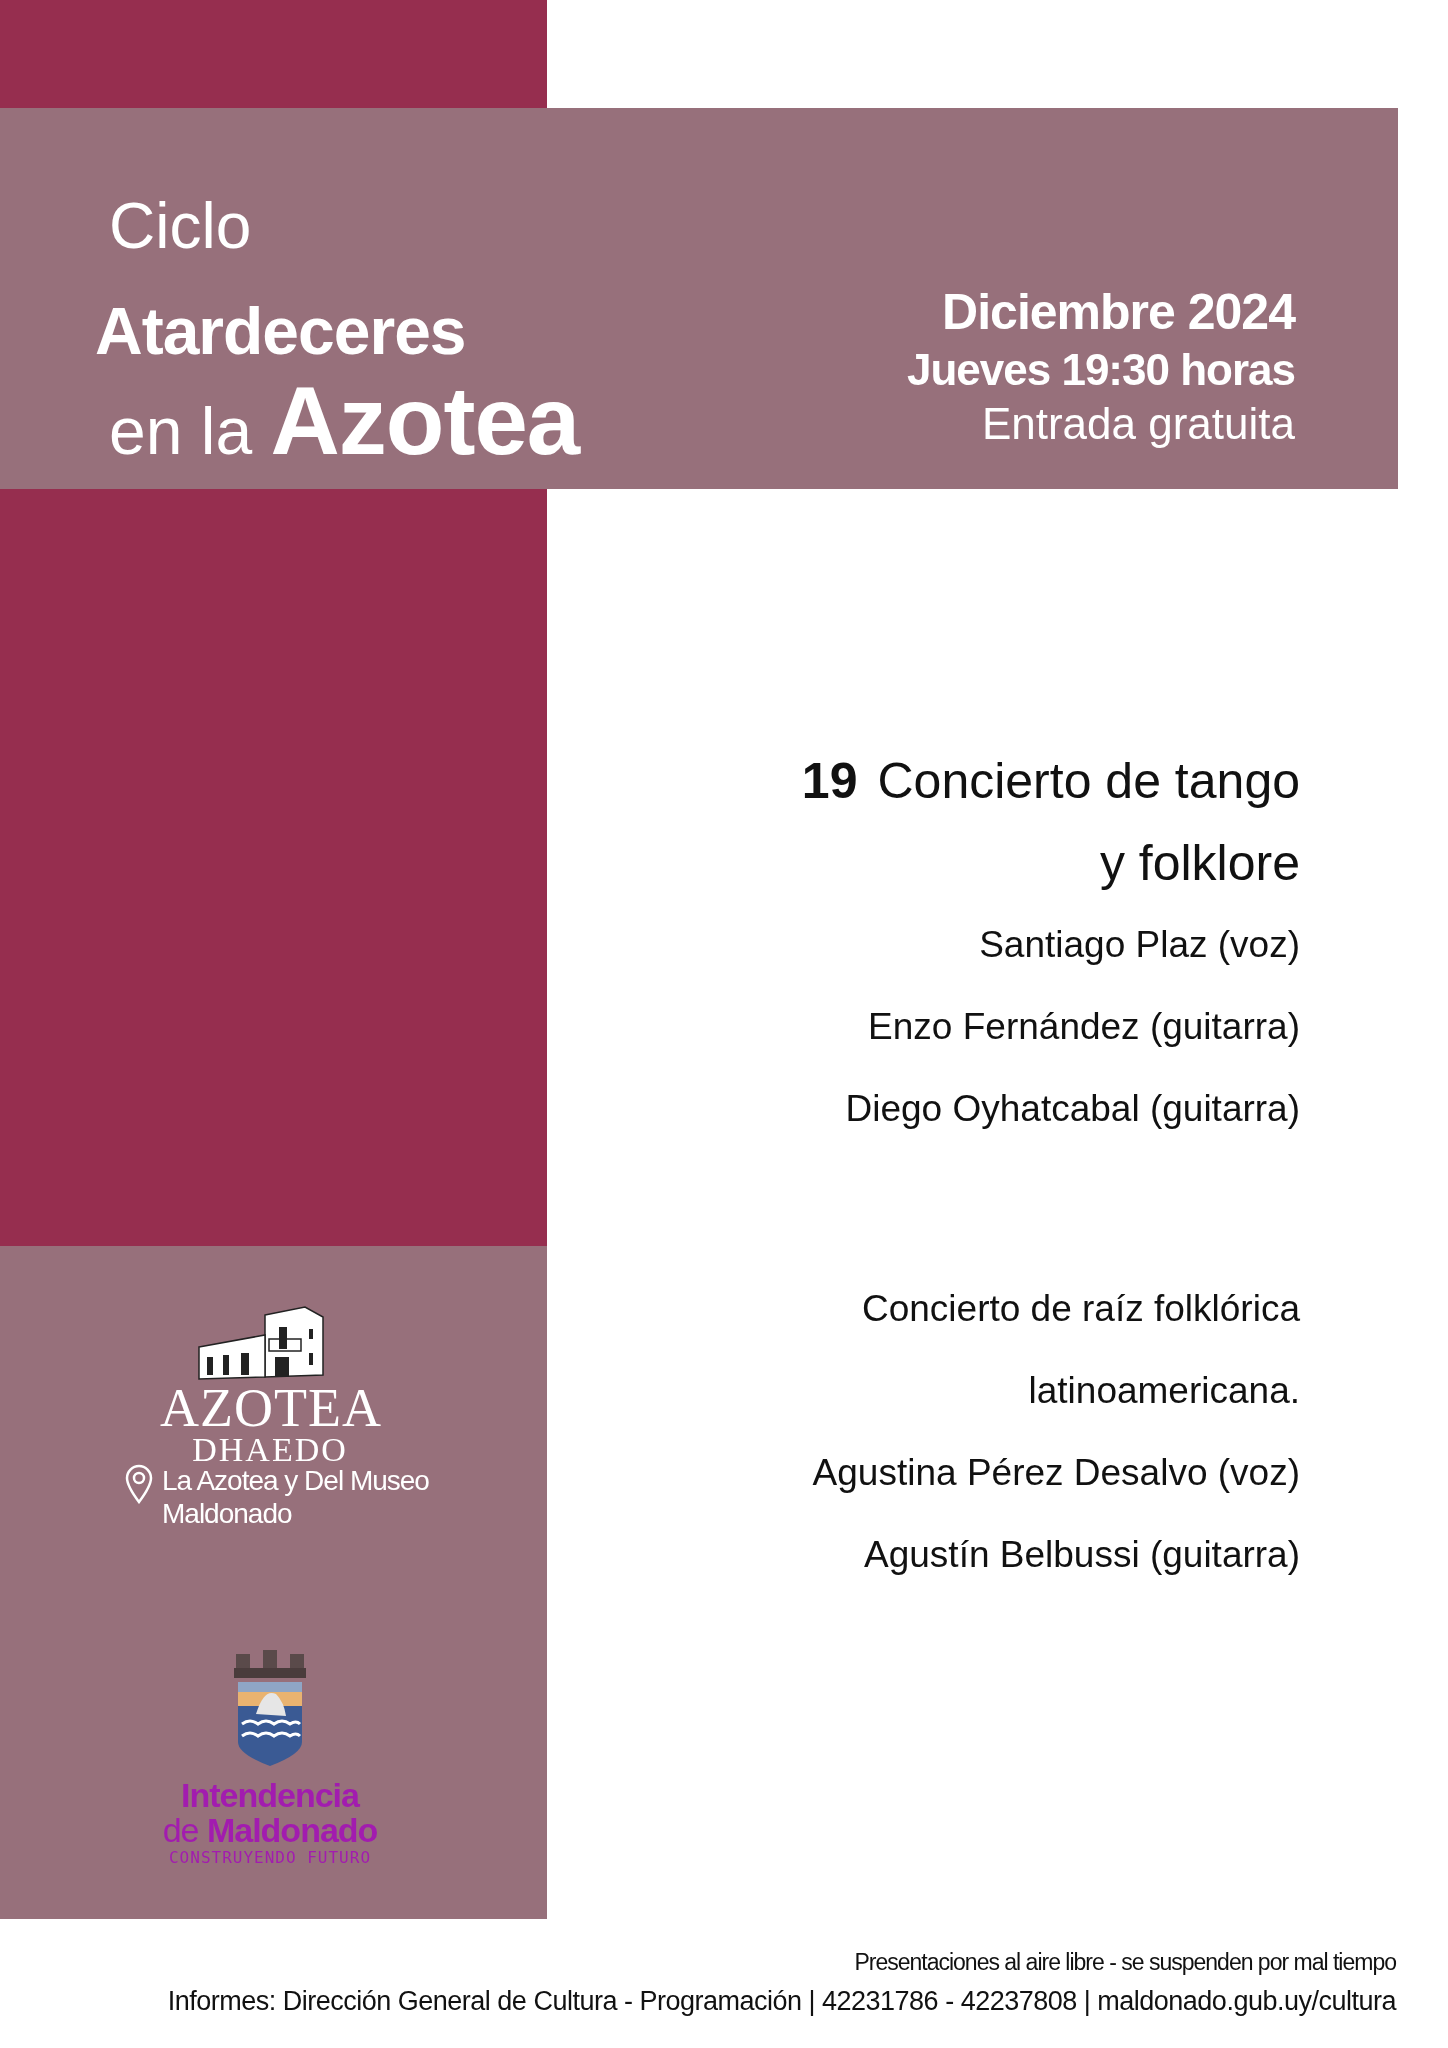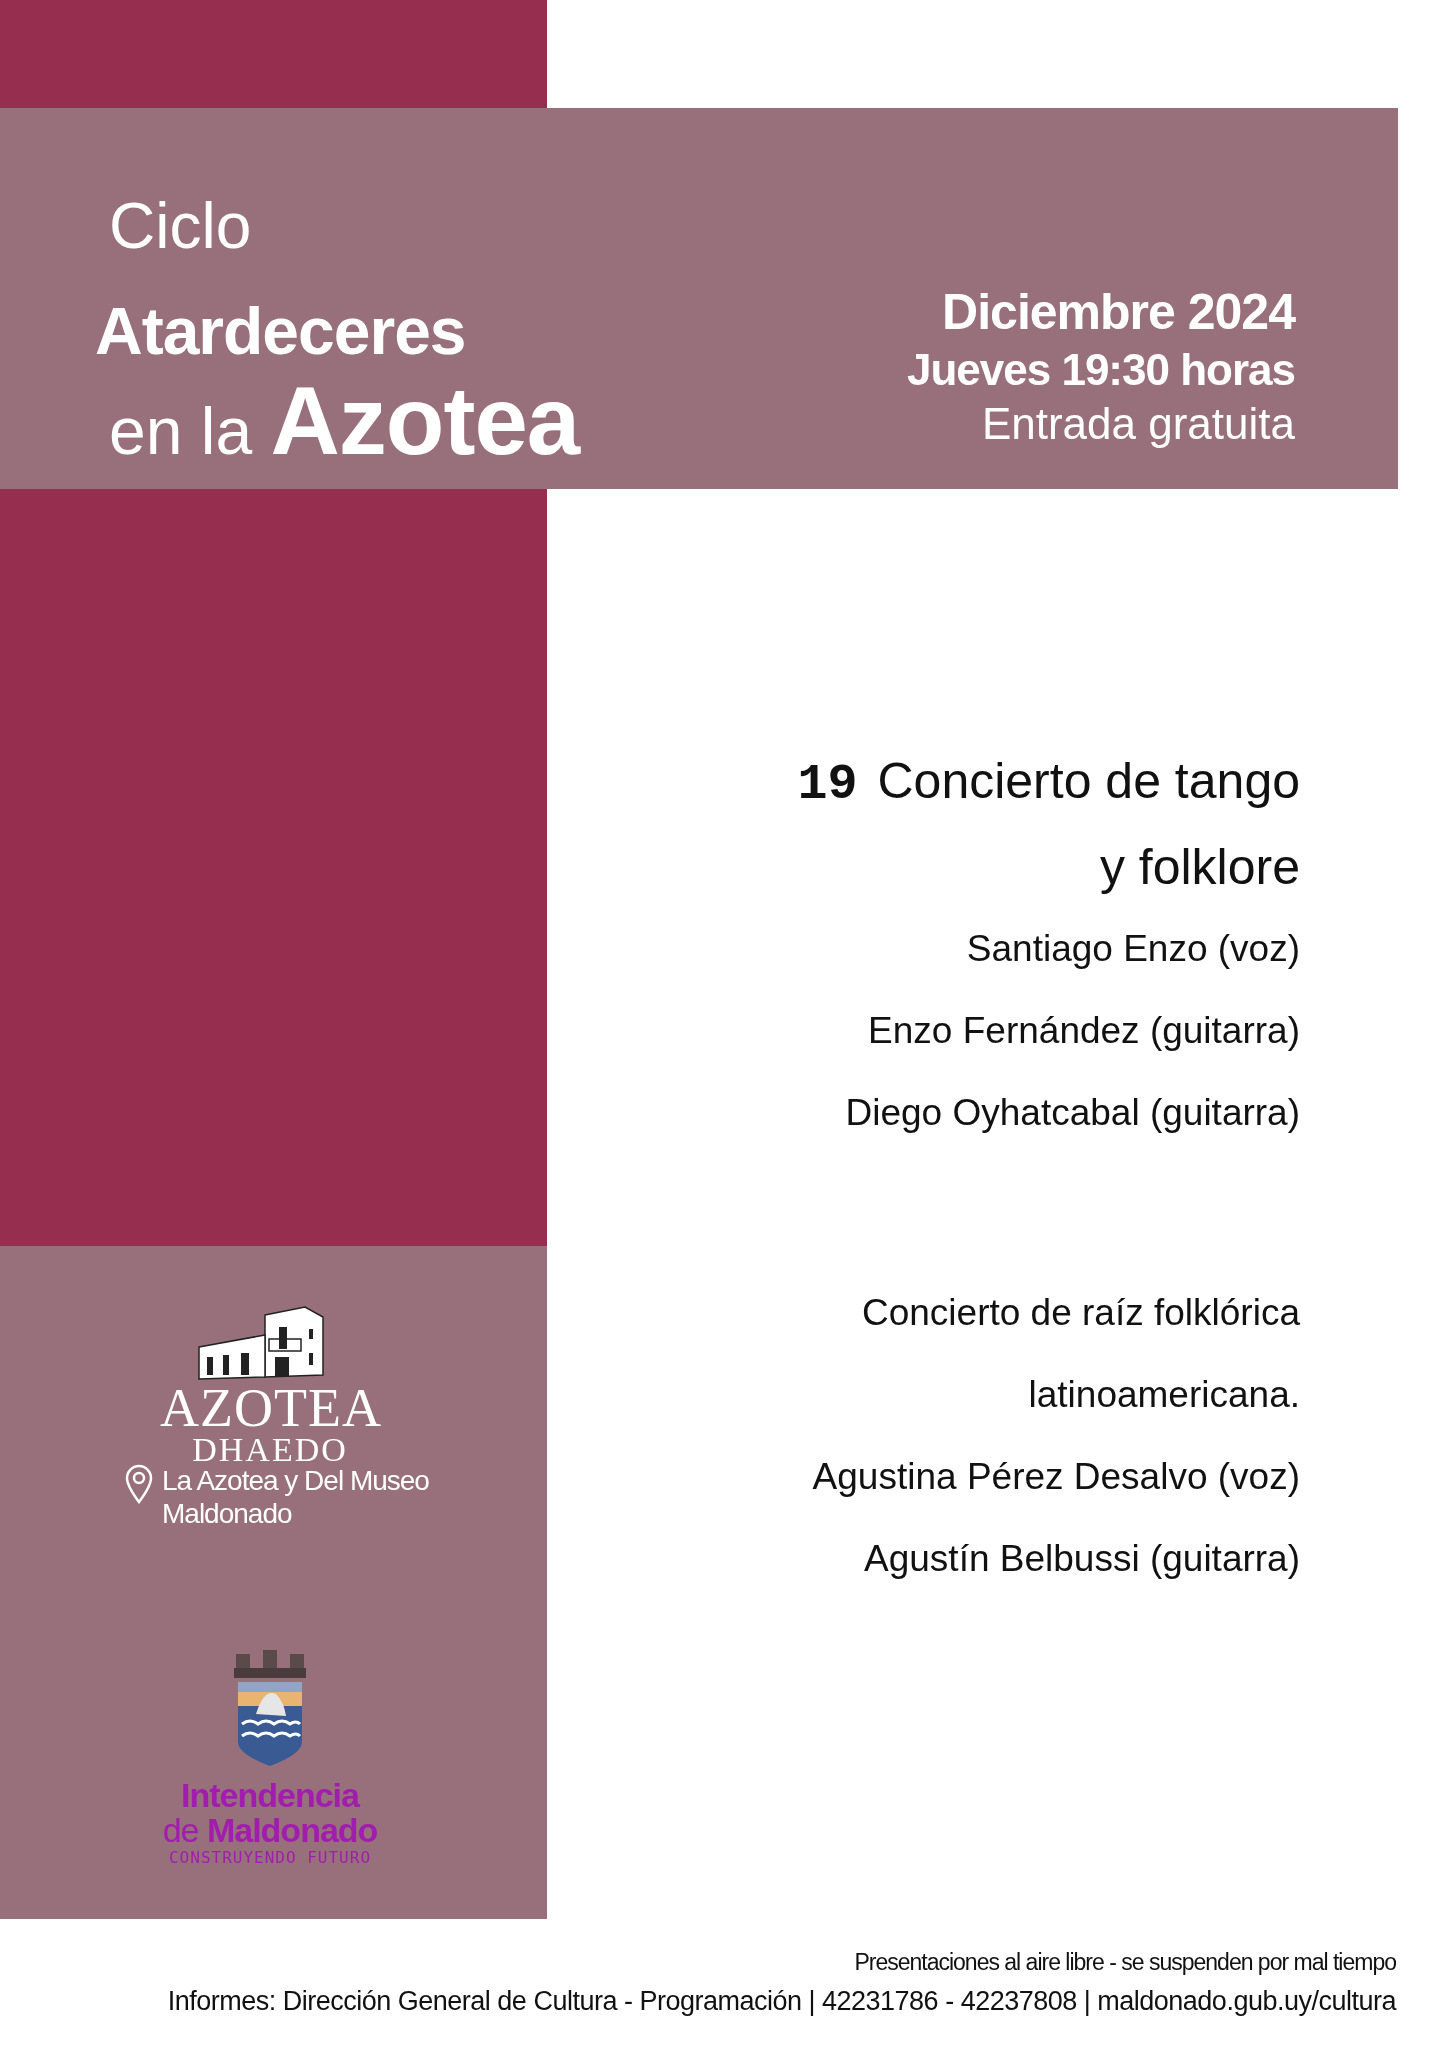--- a/index.html
+++ b/index.html
@@ -16,21 +16,21 @@
   .title-line2 .azotea { font-size:96px; font-weight:bold; letter-spacing:-1px; }
 
   .info-block { position:absolute; right:153px; top:282px; color:#fff; text-align:right; }
   .info-month { font-size:50px; font-weight:bold; line-height:60px; letter-spacing:-1px; }
   .info-time { font-size:44px; font-weight:bold; line-height:56px; letter-spacing:-1px; }
   .info-free { font-size:44px; line-height:52px; }
 
   .events { position:absolute; right:148px; top:740px; color:#111; text-align:right; }
   .event { margin-bottom:0; }
   .ev-title { font-size:50px; line-height:82px; white-space:nowrap; }
-  .ev-day { font-weight:bold; margin-right:20px;font-family:Liberation Mono, monospace; }
+  .ev-day { font-weight:bold; margin-right:20px; }
   .ev-line { font-size:37px; line-height:82px; white-space:nowrap; }
   .event-2 { margin-top:118px; }
 
   .azotea-logo { position:absolute; left:160px; top:1305px; width:220px; text-align:center; color:#fff; }
   .building { display:block; margin:0 auto; }
   .azotea-word { font-family:"Liberation Serif", "DejaVu Serif", serif; font-size:54px; line-height:50px; letter-spacing:1px; }
   .haedo-word { font-family:"Liberation Serif", "DejaVu Serif", serif; font-size:34px; line-height:34px; letter-spacing:2px; }
   .location { position:absolute; left:124px; top:1464px; color:#fff; display:flex; gap:8px; }
   .location-text { font-size:28px; line-height:33px; letter-spacing:-1px; }
 
@@ -66,21 +66,21 @@
   <div class="info-time">Jueves 19:30 horas</div>
   <div class="info-free">Entrada gratuita</div>
 </div>
 
 <div class="events">
   <div class="event event-1">
     <div class="ev-title">
       <span class="ev-day">19</span><span>Concierto de tango</span>
     </div>
     <div class="ev-title">y folklore</div>
-    <div class="ev-line">Santiago Enzo (voz)</div>
+    <div class="ev-line">Santiago Plaz (voz)</div>
     <div class="ev-line">Enzo Fernández (guitarra)</div>
     <div class="ev-line">Diego Oyhatcabal (guitarra)</div>
   </div>
   <div class="event event-2">
     <div class="ev-line">Concierto de raíz folklórica</div>
     <div class="ev-line">latinoamericana.</div>
     <div class="ev-line">Agustina Pérez Desalvo (voz)</div>
     <div class="ev-line">Agustín Belbussi (guitarra)</div>
   </div>
 </div>

